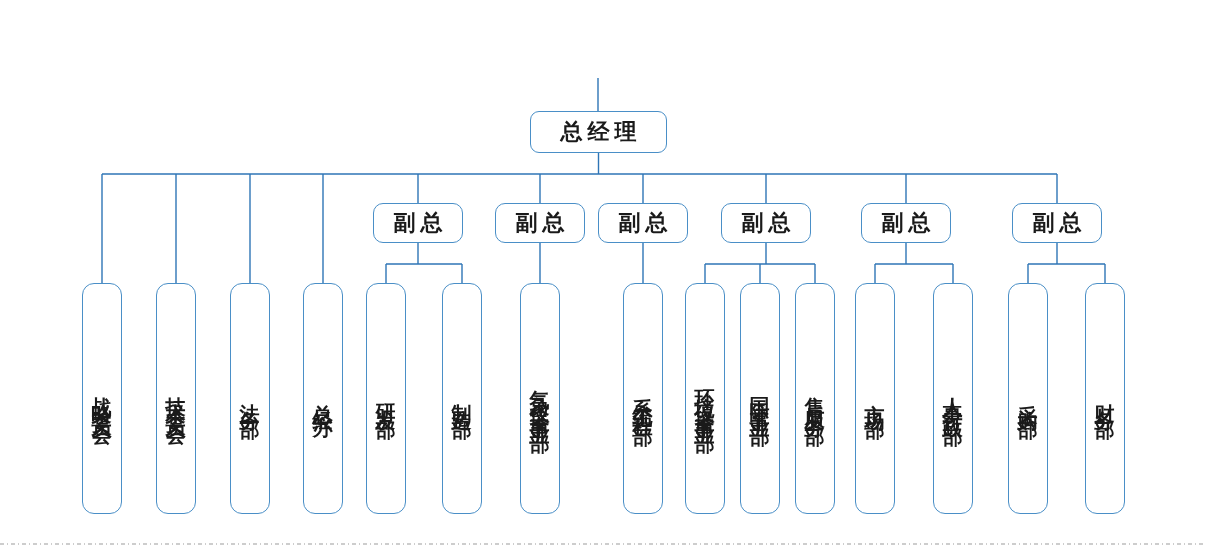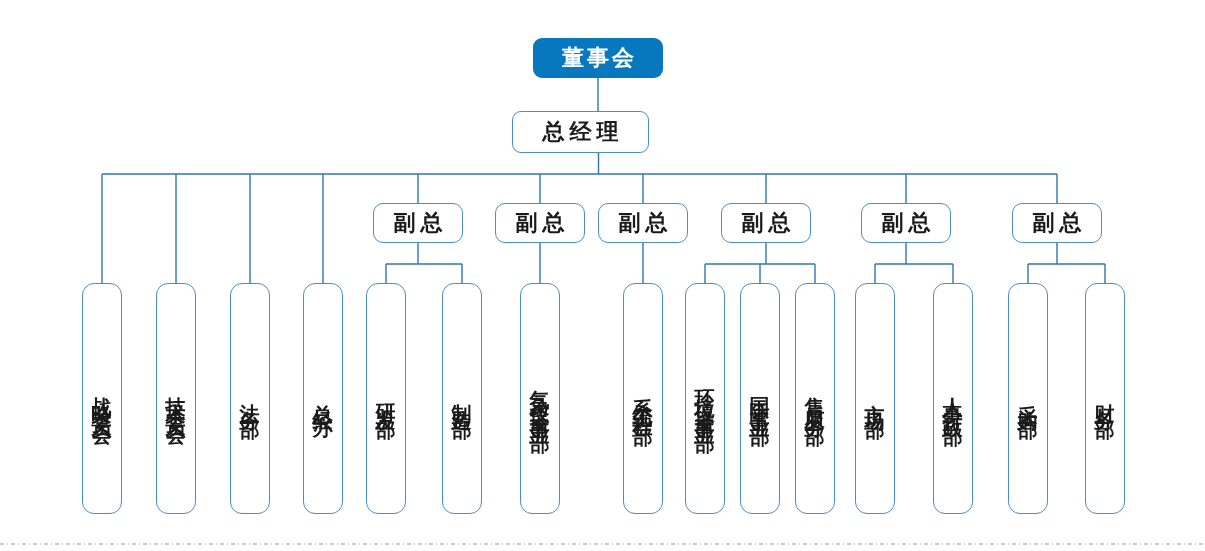--- a/index.html
+++ b/index.html
@@ -77,25 +77,22 @@
       <line x1="875" y1="264" x2="953" y2="264" stroke="#2e75b6" stroke-width="1.4"></line>
       <line x1="875" y1="264" x2="875" y2="283" stroke="#2e75b6" stroke-width="1.4"></line>
       <line x1="953" y1="264" x2="953" y2="283" stroke="#2e75b6" stroke-width="1.4"></line>
       <line x1="1057" y1="243" x2="1057" y2="264" stroke="#2e75b6" stroke-width="1.4"></line>
       <line x1="1028" y1="264" x2="1105" y2="264" stroke="#2e75b6" stroke-width="1.4"></line>
       <line x1="1028" y1="264" x2="1028" y2="283" stroke="#2e75b6" stroke-width="1.4"></line>
       <line x1="1105" y1="264" x2="1105" y2="283" stroke="#2e75b6" stroke-width="1.4"></line>
       <line x1="0" y1="544" x2="1205" y2="544" stroke="#9b9b9b" stroke-width="1.2" stroke-dasharray="4 3 1 3"></line>
     </svg>
 
-  <div class="box top-box board-box" style="left:533px;top:38px;width:130px;height:40px;">
-    <span>董事会</span>
-  </div>
 
-  <div class="box top-box" style="left:512px;top:111px;width:137px;height:42px;">
+  <div class="box top-box" style="left:530px;top:111px;width:137px;height:42px;">
     <span>总经理</span>
   </div>
 
   <div class="box vp-box" style="left:373px;top:203px;width:90px;height:40px;">
     <span>副总</span>
   </div>
   <div class="box vp-box" style="left:495px;top:203px;width:90px;height:40px;">
     <span>副总</span>
   </div>
   <div class="box vp-box" style="left:598px;top:203px;width:90px;height:40px;">

